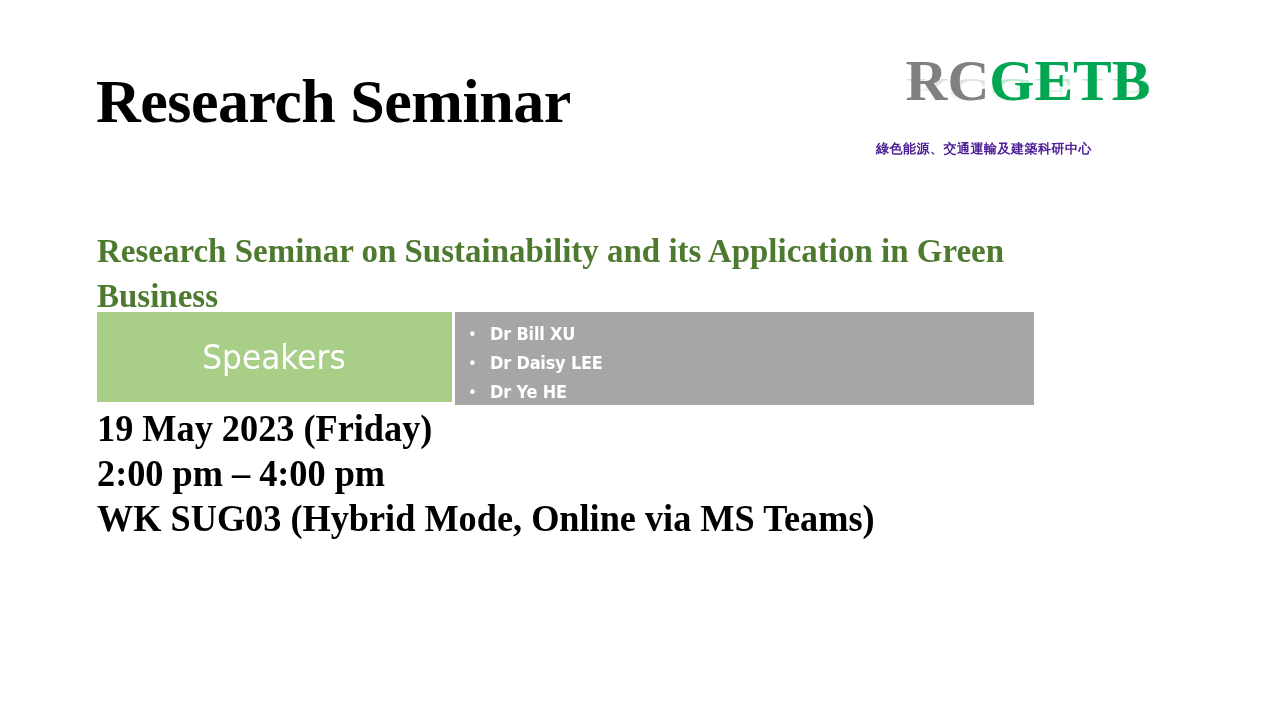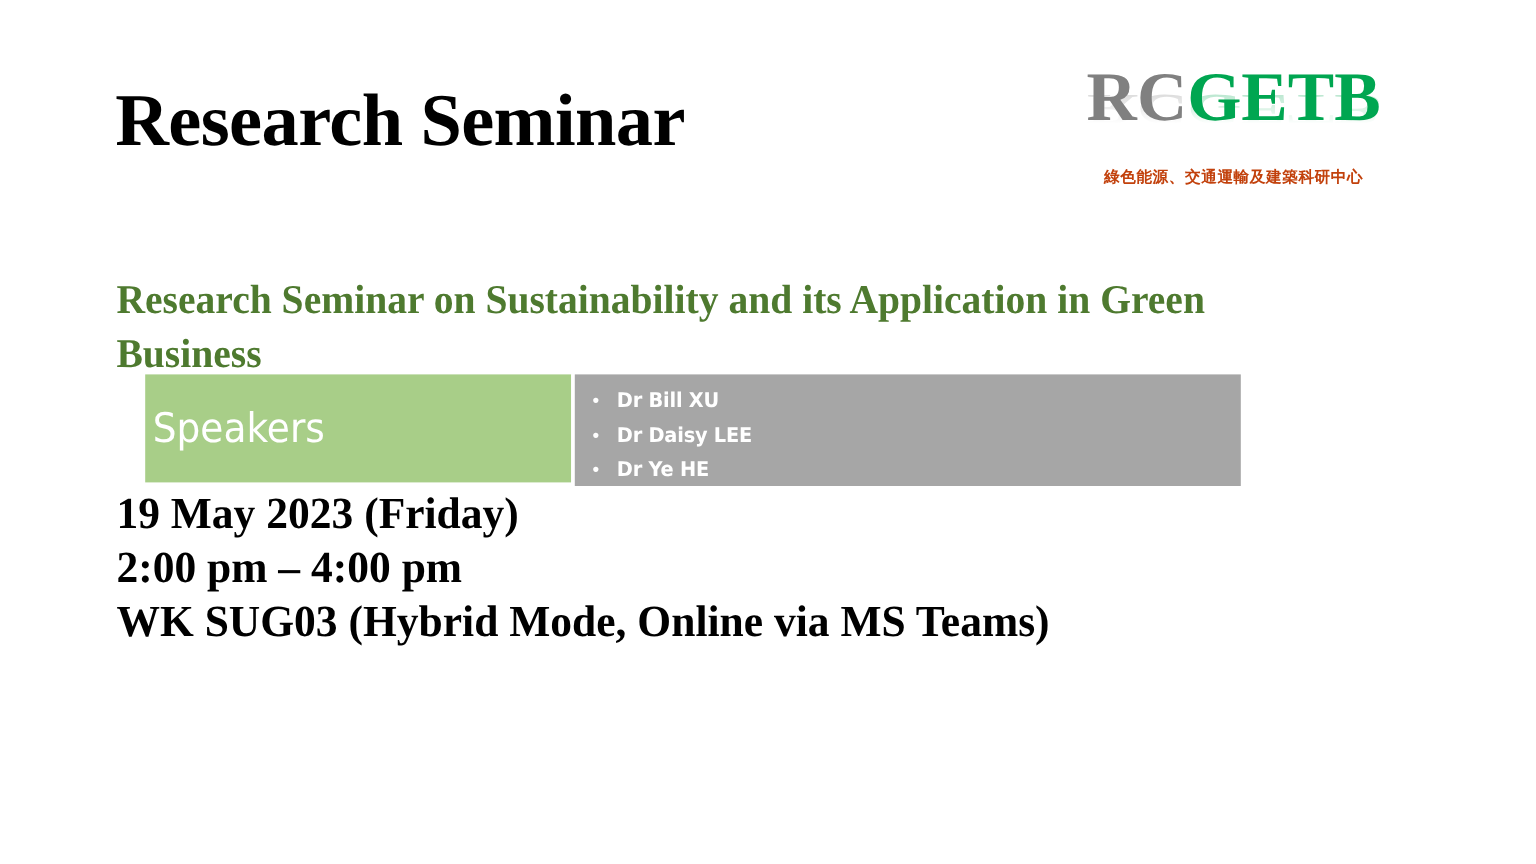--- a/index.html
+++ b/index.html
@@ -92,26 +92,26 @@
     line-height: 13px;
     color: #00a651;
     white-space: nowrap;
     letter-spacing: -0.2px;
   }
   .logo-tagline-zh {
     position: absolute;
     left: 0;
     top: 89px;
     width: 304px;
-    text-align: center;
+    text-align: left;
     font-family: "DejaVu Sans", sans-serif;
     font-weight: bold;
     font-size: 13px;
     line-height: 16px;
-    color: #c2410c;
+    color: #4c1d95;
     white-space: nowrap;
     letter-spacing: 0.5px;
   }
 
   
   .subtitle {
     position: absolute;
     left: 97px;
     top: 228px;
     width: 1060px;
@@ -132,23 +132,22 @@
     width: 937px;
     height: 93px;
     display: flex;
     align-items: stretch;
   }
   .speakers-label-cell {
     width: 355px;
     background: #a8ce88;
     display: flex;
     align-items: center;
-    justify-content: flex-start;
+    justify-content: center;
     height: 90px;
-    margin-left: 24px;
   }
   .speakers-label {
     font-family: "DejaVu Sans", sans-serif;
     font-weight: normal;
     font-size: 34px;
     line-height: 38px;
     color: #ffffff;
     letter-spacing: 0px;
     transform: scaleX(0.92);
   }

